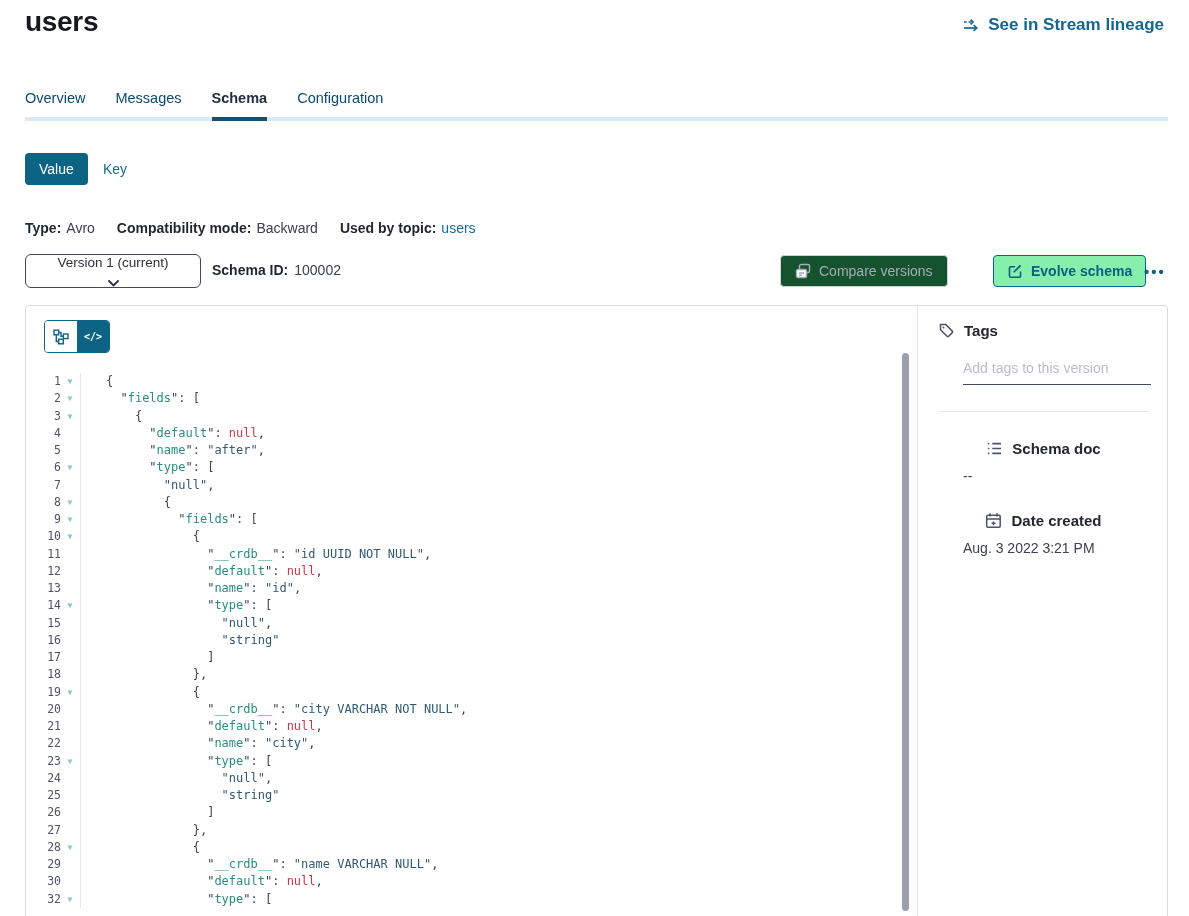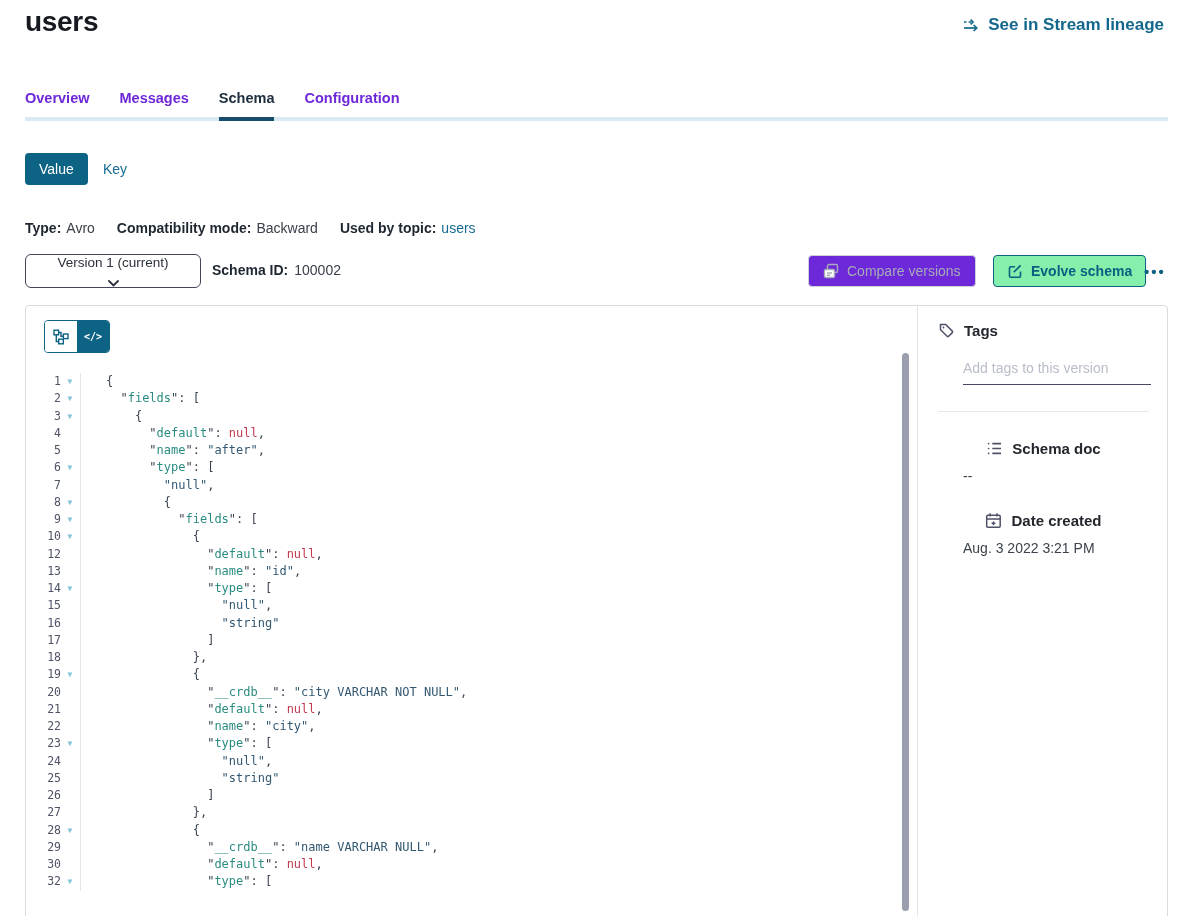--- a/index.html
+++ b/index.html
@@ -8,43 +8,43 @@
   .canvas { position:relative; width:1189px; height:916px; background:#fff; overflow:hidden; }
 
   
   .page-title { position:absolute; left:25px; top:6px; font-size:28px; font-weight:800; letter-spacing:-0.3px; color:#16191f; }
   .lineage-link { position:absolute; right:25px; top:15px; display:flex; align-items:center; gap:7px;
                   color:#13678c; font-size:17px; font-weight:700; cursor:pointer; }
 
   
   .tabs-underline { position:absolute; left:25px; top:117px; width:1143px; height:4px; background:#d9eaf3; z-index:0; }
   .tabs { position:absolute; left:25px; top:90px; display:flex; gap:30px; z-index:1; }
-  .tab { height:31px; font-size:14.5px; font-weight:700; color:#6d28d9; border-bottom:4px solid transparent; cursor:pointer; }
+  .tab { height:31px; font-size:14.5px; font-weight:400; color:#0c4a6e; border-bottom:4px solid transparent; cursor:pointer; }
   .tab.active { color:#20303f; font-weight:700; border-bottom-color:#174e6d; }
 
   
   .kv-value { position:absolute; left:25px; top:153px; height:32px; padding:0 14px; background:#0d6384; color:#fff;
               border:none; border-radius:4px; font-size:14px; font-weight:500; font-family:inherit; cursor:pointer; }
   .kv-key { position:absolute; left:103px; top:161px; background:none; border:none; color:#156b91; font-size:14px;
             font-weight:500; font-family:inherit; cursor:pointer; }
 
   
   .meta-row { position:absolute; left:25px; top:220px; display:flex; gap:22px; font-size:14px; }
   .meta-pair { display:flex; gap:5px; }
   .meta-label { font-weight:700; color:#1e2630; }
   .meta-value { color:#39404a; }
   .meta-link { color:#156b91; cursor:pointer; }
 
   
   .version-select { position:absolute; left:25px; top:254px; width:176px; height:34px; border:1px solid #40455a;
                     border-radius:6px; display:flex; align-items:center; justify-content:space-between;
                     padding:0 12px; font-size:13.5px; color:#2b303c; background:#fff; cursor:pointer;flex-direction:column; }
   .schema-id { position:absolute; left:212px; top:262px; font-size:14px; display:flex; gap:6px; }
-  .btn-compare { position:absolute; left:808px; top:255px; height:32px; padding:0 14px; display:flex; align-items:center;
-                 gap:8px; background:#6d28d9; border:1px solid #cdd1d8; border-radius:4px; color:#a6abb7;
+  .btn-compare { position:absolute; left:780px; top:255px; height:32px; padding:0 14px; display:flex; align-items:center;
+                 gap:8px; background:#14532d; border:1px solid #cdd1d8; border-radius:4px; color:#a6abb7;
                  font-size:14px; font-weight:500; font-family:inherit; }
   .btn-evolve { position:absolute; left:993px; top:255px; height:32px; padding:0 13px; display:flex; align-items:center;
                 gap:8px; background:#86efac; border:1px solid #0d6384; border-radius:4px; color:#0c5f80;
                 font-size:14px; font-weight:700; font-family:inherit; cursor:pointer; }
   .btn-more { position:absolute; left:1144px; top:255px; height:32px; border:none; background:none; color:#0c5f80;
               font-size:15px; font-weight:800; letter-spacing:2px; font-family:inherit; cursor:pointer; }
 
   
   .panel { position:absolute; left:25px; top:305px; width:1143px; height:612px; border:1px solid #d9dbdf;
            border-radius:4px 4px 0 0; overflow:hidden; background:#fff; }
@@ -243,20 +243,27 @@
           </div>
           <div class="code-row">
             <span class="gutter">
               <span class="ln">10</span>
               <span class="fold">▼</span>
             </span>
             <span class="code-text"><span class="tok-pl">            {</span></span>
           </div>
           <div class="code-row">
             <span class="gutter">
+              <span class="ln">11</span>
+              <span class="fold"></span>
+            </span>
+            <span class="code-text"><span class="tok-pl">              "</span><span class="tok-key">__crdb__</span><span class="tok-pl">": </span><span class="tok-str">"id UUID NOT NULL"</span><span class="tok-pl">,</span></span>
+          </div>
+          <div class="code-row">
+            <span class="gutter">
               <span class="ln">12</span>
               <span class="fold"></span>
             </span>
             <span class="code-text"><span class="tok-pl">              "</span><span class="tok-key">default</span><span class="tok-pl">": </span><span class="tok-null">null</span><span class="tok-pl">,</span></span>
           </div>
           <div class="code-row">
             <span class="gutter">
               <span class="ln">13</span>
               <span class="fold"></span>
             </span>

